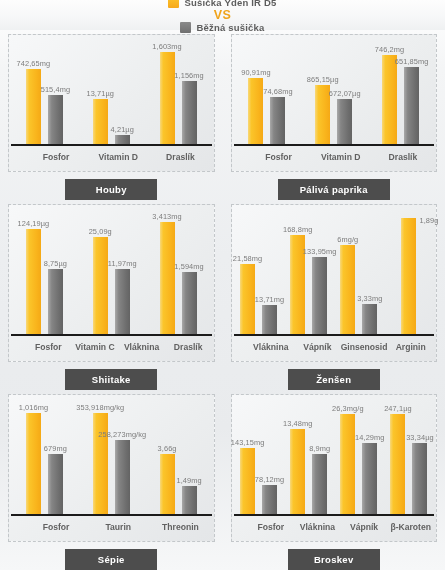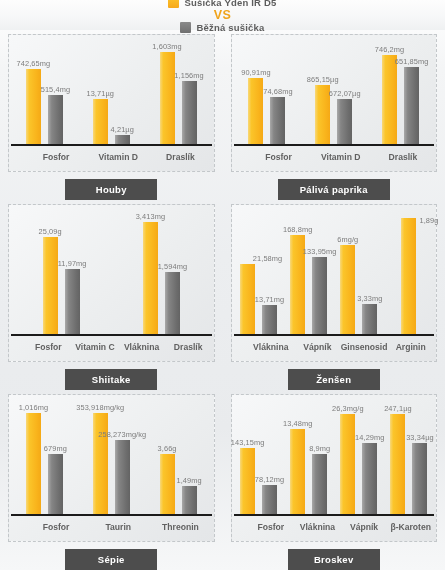--- a/index.html
+++ b/index.html
@@ -175,20 +175,30 @@
           </div>
         </div>
       </div>
       <div class="tag">Pálivá paprika</div>
     </div>
     <div class="cell">
       <div class="panel">
         <div class="groups">
           <div class="group">
             <div class="barwrap">
+              <div class="bar bar-y" style="height: 84%;"></div>
+              <div class="vlabel" style="bottom: calc(84% + 1px);">124,19µg</div>
+            </div>
+            <div class="barwrap">
+              <div class="bar bar-g" style="height: 52%;"></div>
+              <div class="vlabel" style="bottom: calc(52% + 1px);">8,75µg</div>
+            </div>
+          </div>
+          <div class="group">
+            <div class="barwrap">
               <div class="bar bar-y" style="height: 78%;"></div>
               <div class="vlabel" style="bottom: calc(78% + 1px);">25,09g</div>
             </div>
             <div class="barwrap">
               <div class="bar bar-g" style="height: 52%;"></div>
               <div class="vlabel" style="bottom: calc(52% + 1px);">11,97mg</div>
             </div>
           </div>
           <div class="group">
             <div class="barwrap">
@@ -218,21 +228,21 @@
         </div>
       </div>
       <div class="tag">Shiitake</div>
     </div>
     <div class="cell">
       <div class="panel">
         <div class="groups">
           <div class="group">
             <div class="barwrap">
               <div class="bar bar-y" style="height: 56%;"></div>
-              <div class="vlabel" style="bottom: calc(56% + 1px); margin-left: 20px;">21,58mg</div>
+              <div class="vlabel" style="bottom: calc(56% + 1px);">21,58mg</div>
             </div>
             <div class="barwrap">
               <div class="bar bar-g" style="height: 23%;"></div>
               <div class="vlabel" style="bottom: calc(23% + 1px);">13,71mg</div>
             </div>
           </div>
           <div class="group">
             <div class="barwrap">
               <div class="bar bar-y" style="height: 79%;"></div>
               <div class="vlabel" style="bottom: calc(79% + 1px);">168,8mg</div>

